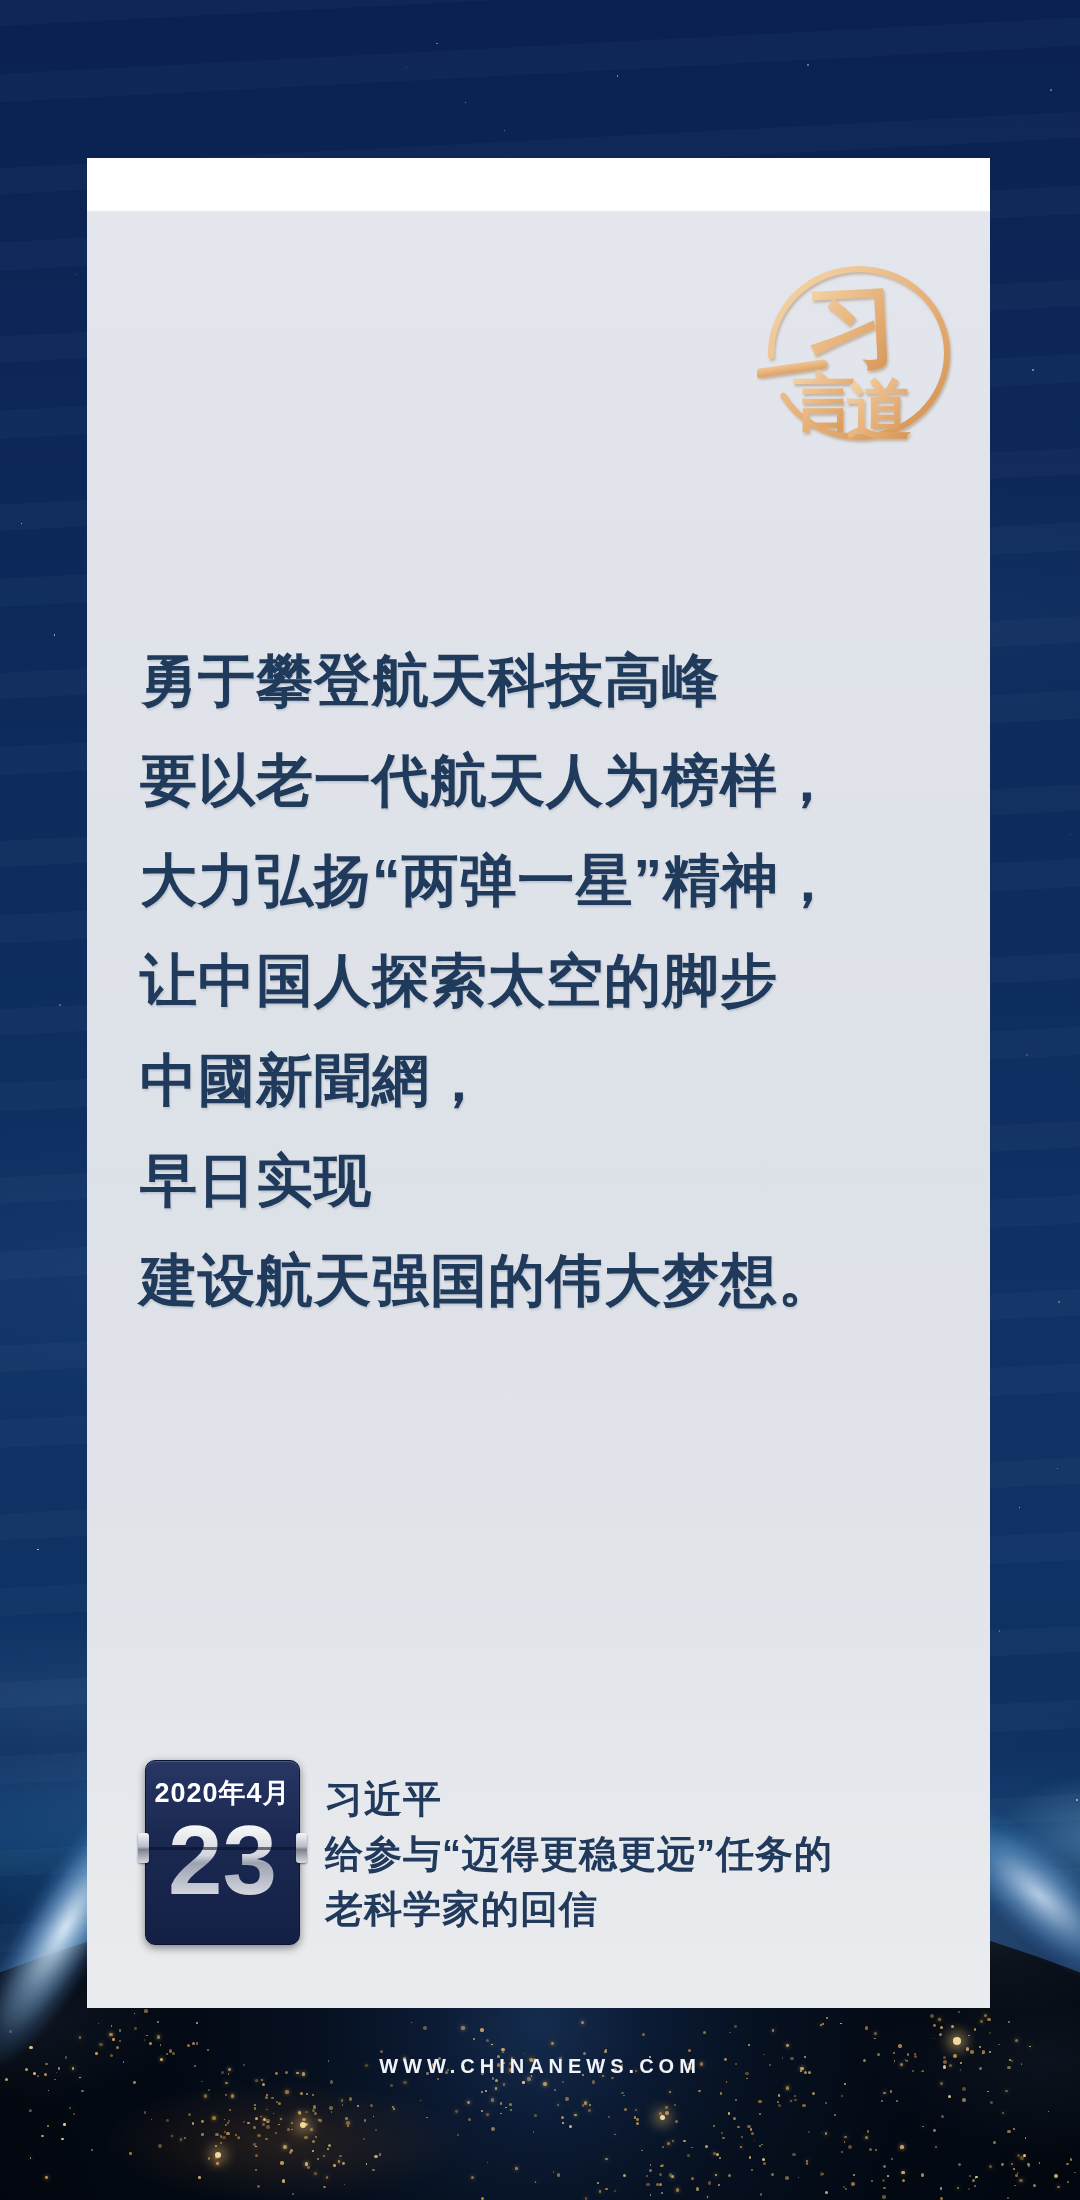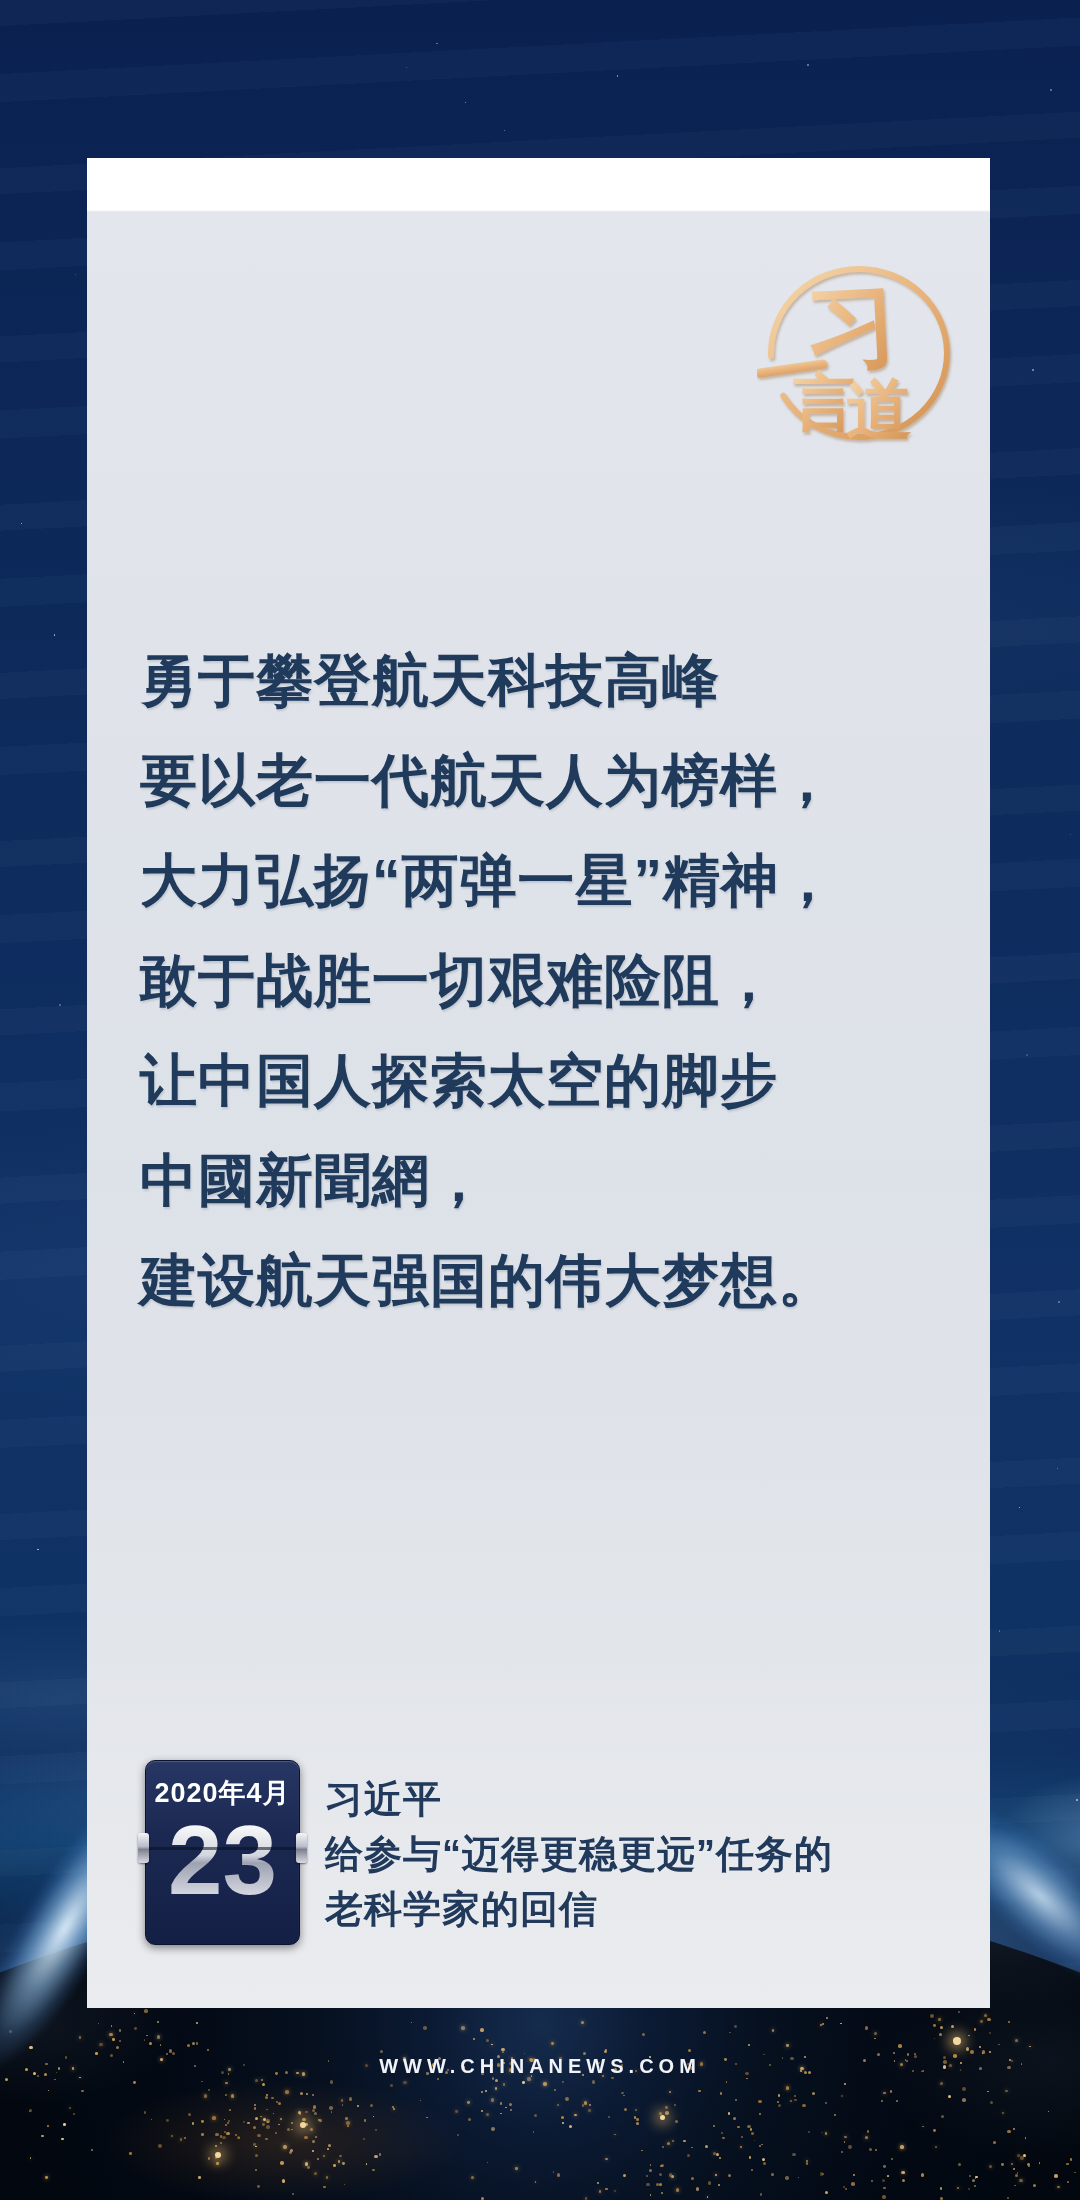--- a/index.html
+++ b/index.html
@@ -754,23 +754,23 @@
       <text x="95" y="102" font-size="92" text-anchor="middle" fill="url(#gold)" transform="rotate(-3 95 70)">习</text>
       <text x="67" y="168" font-size="62" text-anchor="middle" fill="url(#gold)">言</text>
       <text x="122" y="176" font-size="66" text-anchor="middle" fill="url(#gold)">道</text>
     </g>
   </svg>
 
   <div class="quote" id="quoteLines">
       <div class="q-line">勇于攀登航天科技高峰</div>
       <div class="q-line">要以老一代航天人为榜样，</div>
       <div class="q-line">大力弘扬“两弹一星”精神，</div>
-      <div class="q-line">敢于战胜一切艰难险阻，</div>
       <div class="q-line">让中国人探索太空的脚步</div>
       <div class="q-line">中國新聞網，</div>
+      <div class="q-line">早日实现</div>
       <div class="q-line">建设航天强国的伟大梦想。</div>
     </div>
 
   <div class="date-flip">
     <div class="date-month">2020年4月</div>
     <div class="date-day">23</div>
     <div class="date-split"></div>
     <div class="hinge hinge-l"></div>
     <div class="hinge hinge-r"></div>
   </div>

